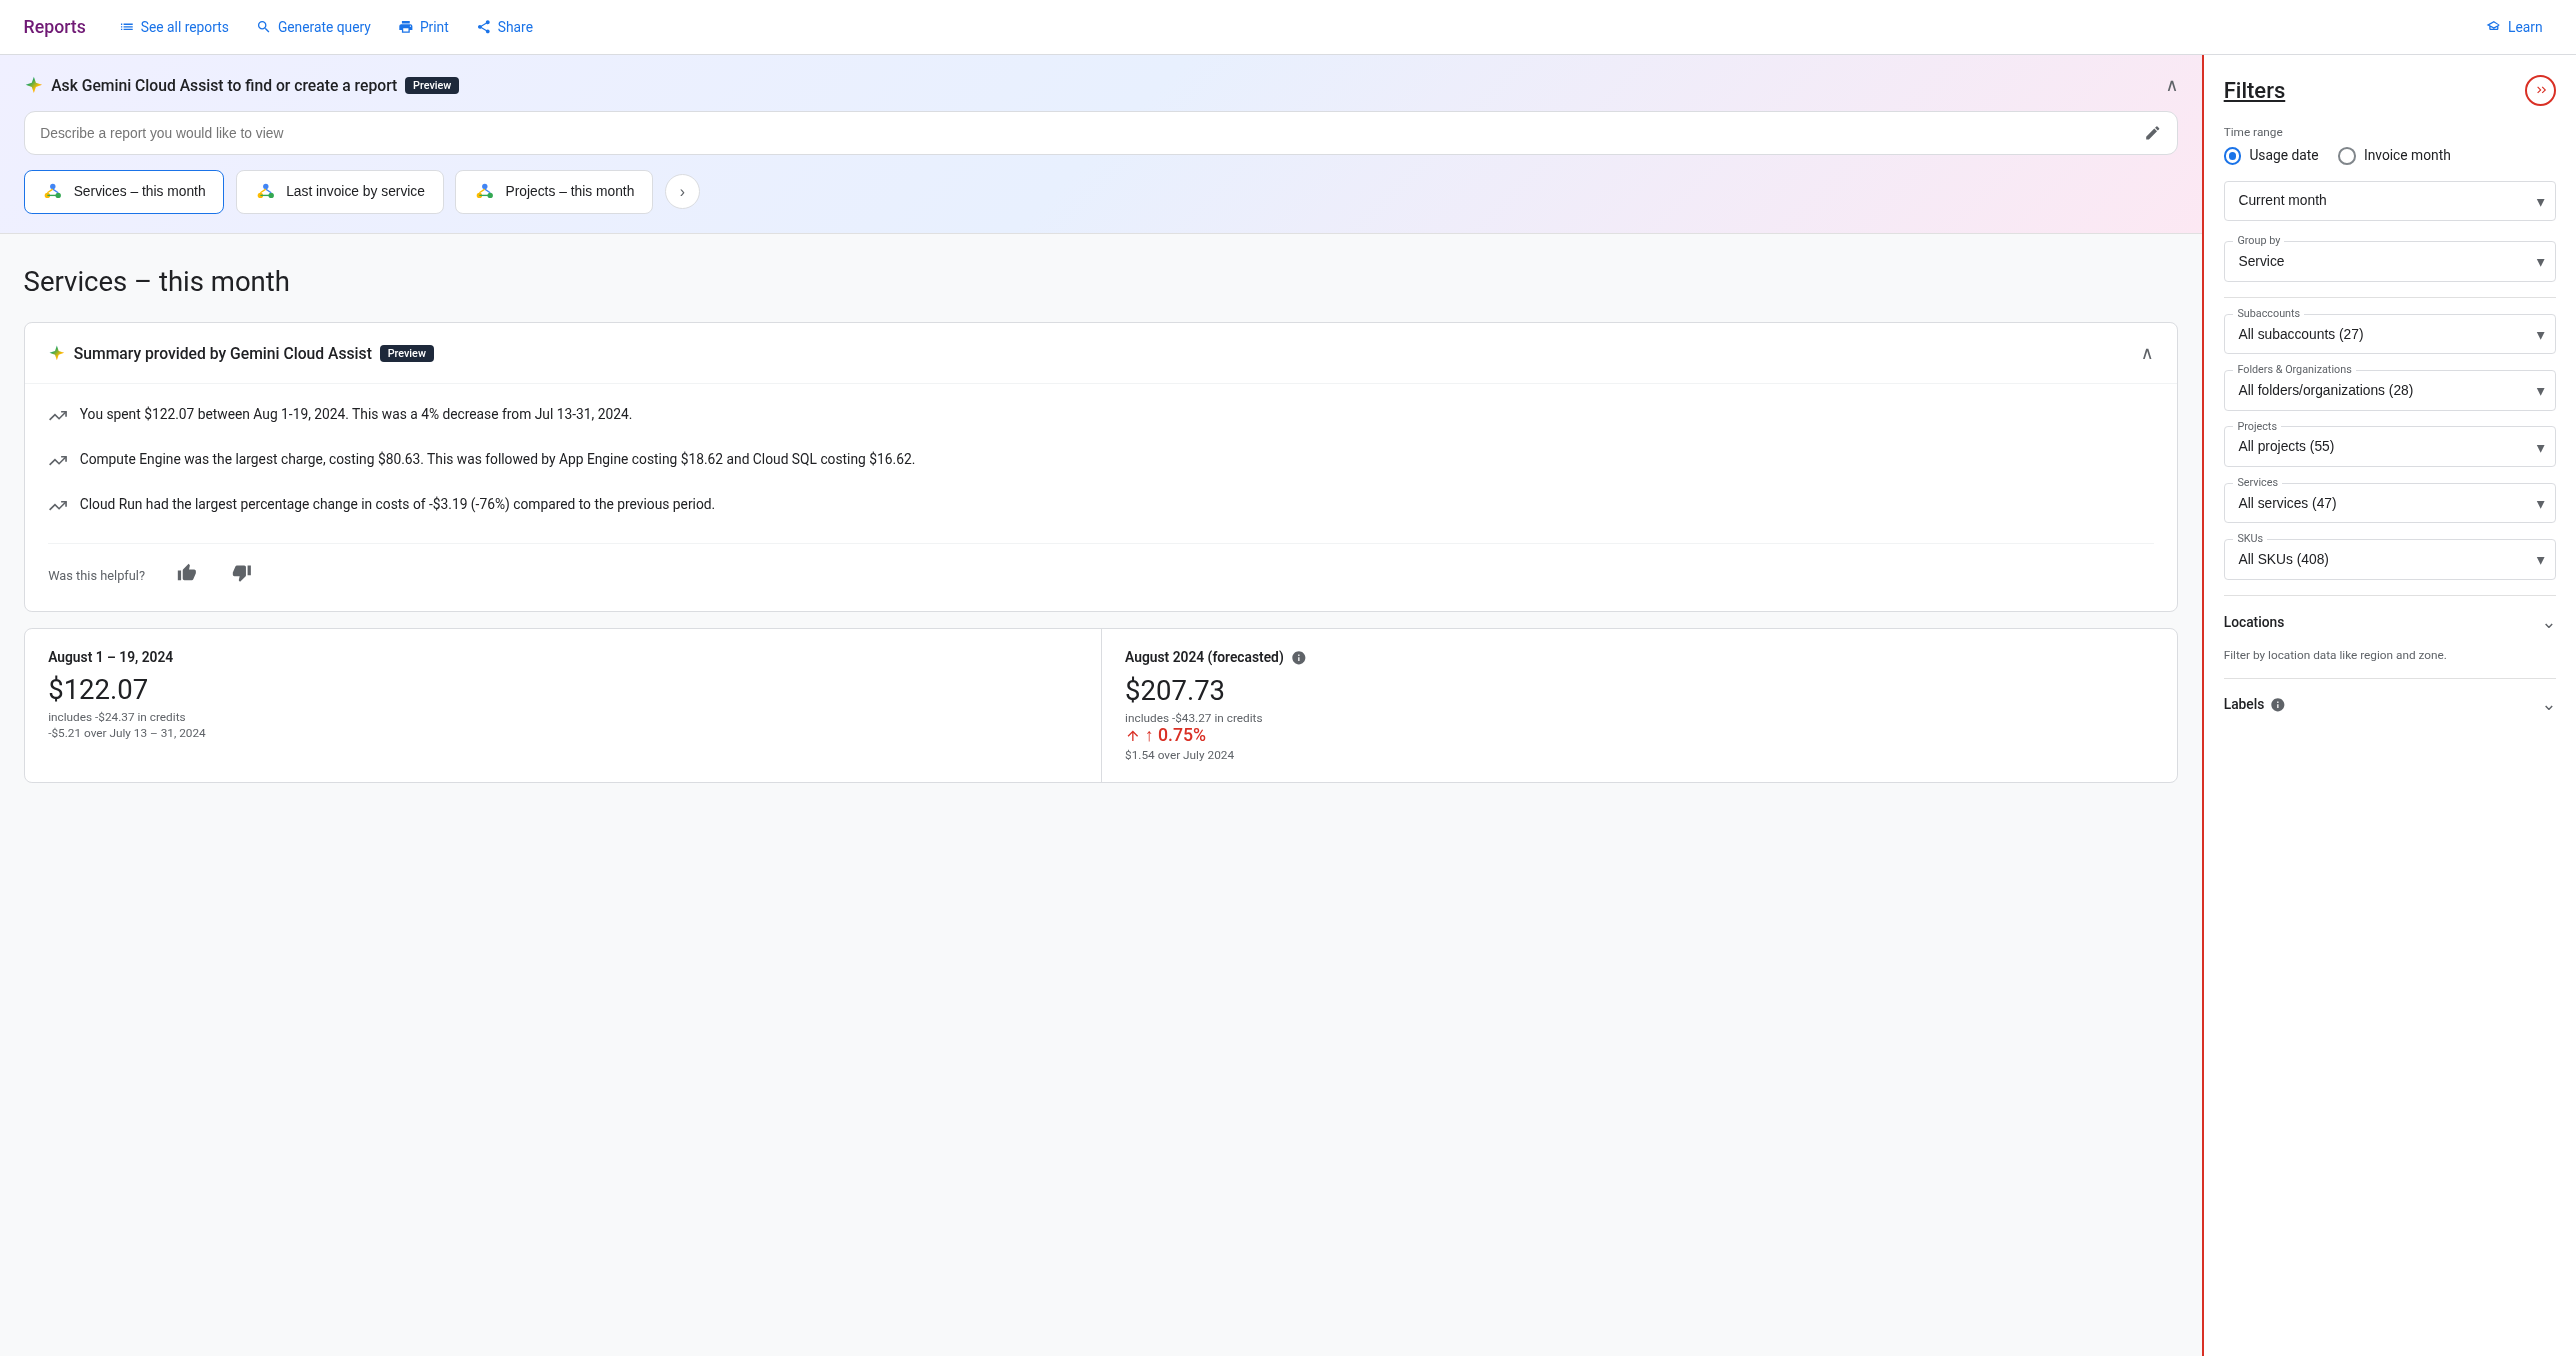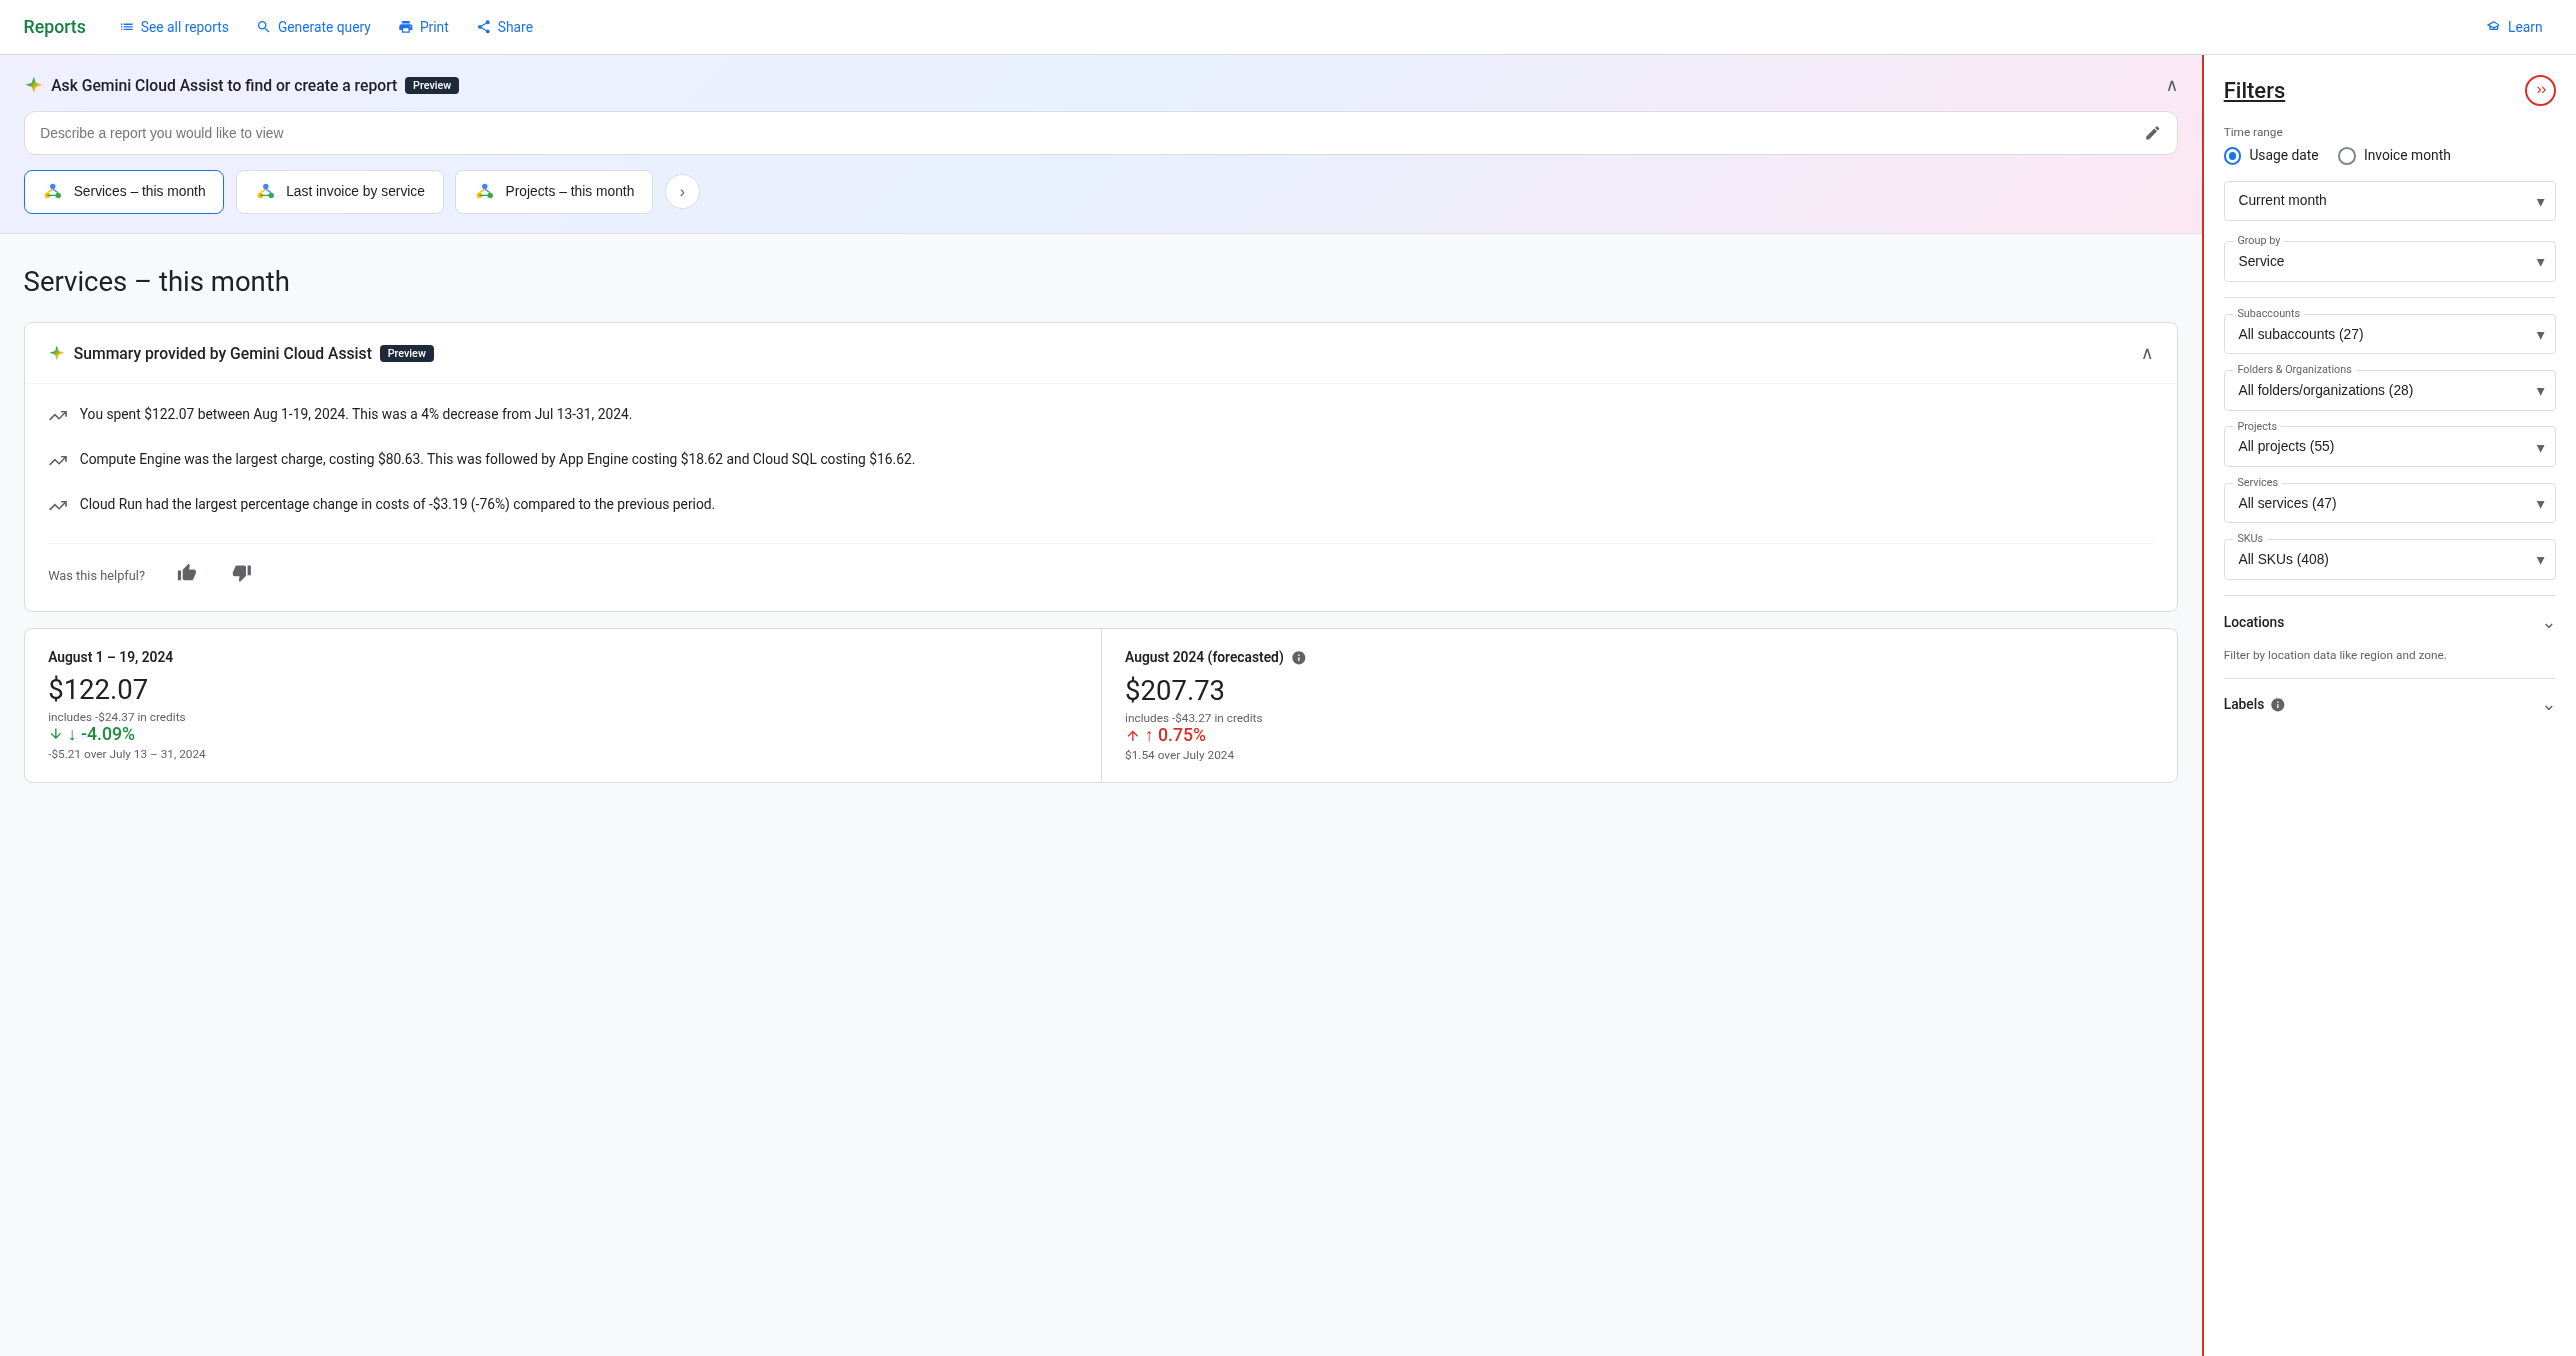--- a/index.html
+++ b/index.html
@@ -21,21 +21,21 @@
       display: flex;
       align-items: center;
       padding: 0 23.6px;
       height: 55px;
       gap: 23.6px;
       flex-shrink: 0;
     }
     .header-title {
       font-size: 17.7px;
       font-weight: 500;
-      color: #15803d;
+      color: #701a75;
     }
     .header-nav {
       display: flex;
       align-items: center;
       gap: 7.9px;
       flex: 1;
     }
     .header-link {
       display: flex;
       align-items: center;
@@ -581,26 +581,20 @@
             </button>
           </div>
         </div>
       </div>
 
       <div class="stats-row">
         <div class="stat-block">
           <div class="stat-period">August 1 – 19, 2024</div>
           <div class="stat-value">$122.07</div>
           <div class="stat-sub">includes -$24.37 in credits</div>
-          <div class="stat-change-green">
-            <svg width="15.7" height="15.7" viewBox="0 0 24 24" fill="#1e8e3e">
-              <path d="M20 12l-1.41-1.41L13 16.17V4h-2v12.17l-5.58-5.59L4 12l8 8 8-8z"></path>
-            </svg>
-            <span>↓ -4.09%</span>
-          </div>
           <div class="stat-change-sub">-$5.21 over July 13 – 31, 2024</div>
         </div>
         <div class="stat-block">
           <div class="stat-period">
             <span>August 2024 (forecasted)</span>
             <svg width="15.7" height="15.7" viewBox="0 0 24 24" fill="#5f6368" style="margin-left:3.9px;vertical-align:middle;">
               <path d="M12 2C6.48 2 2 6.48 2 12s4.48 10 10 10 10-4.48 10-10S17.52 2 12 2zm1 15h-2v-6h2v6zm0-8h-2V7h2v2z"></path>
             </svg>
           </div>
           <div class="stat-value">$207.73</div>

